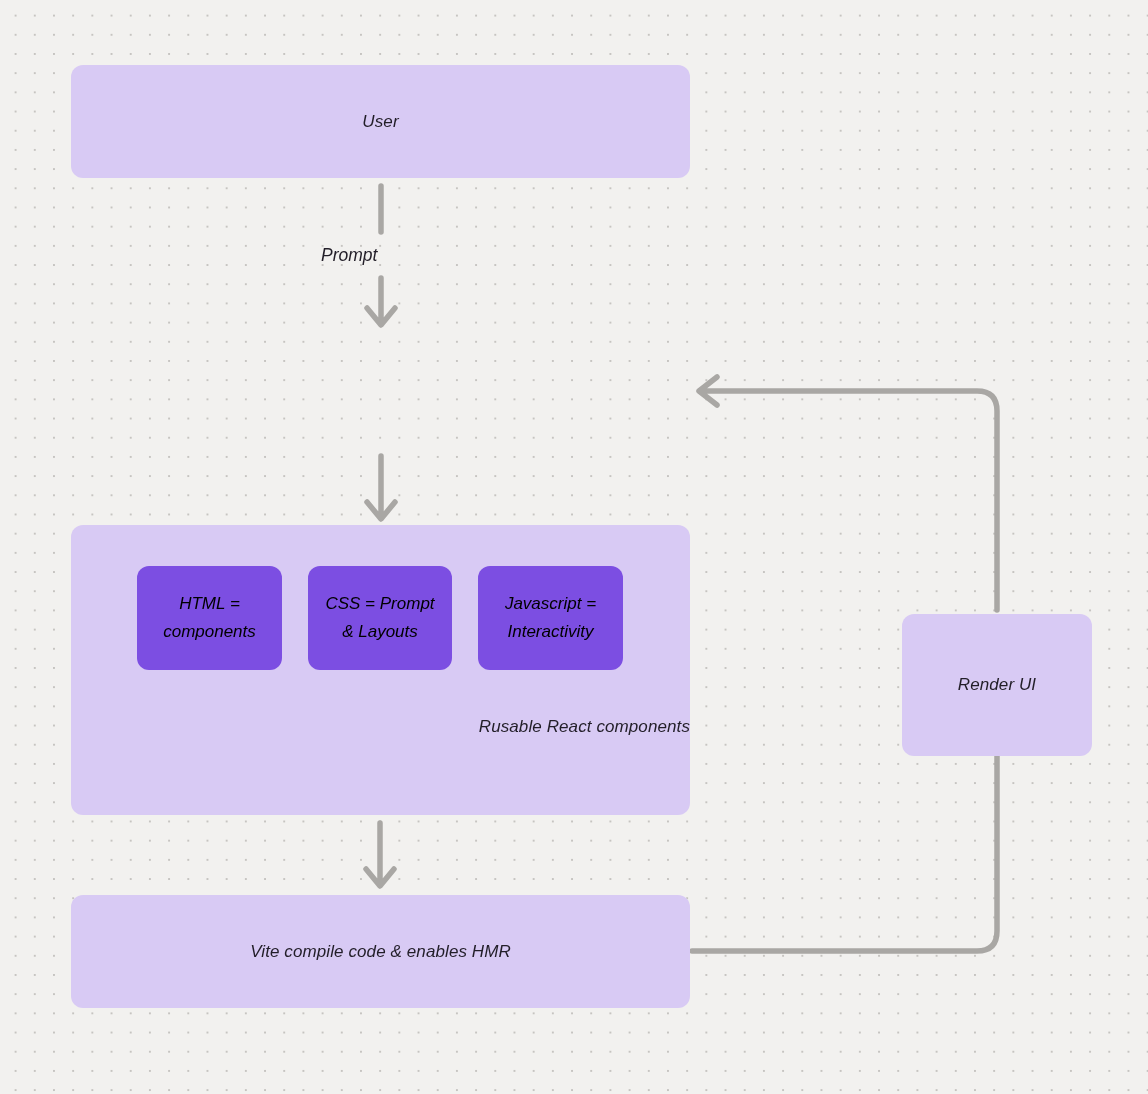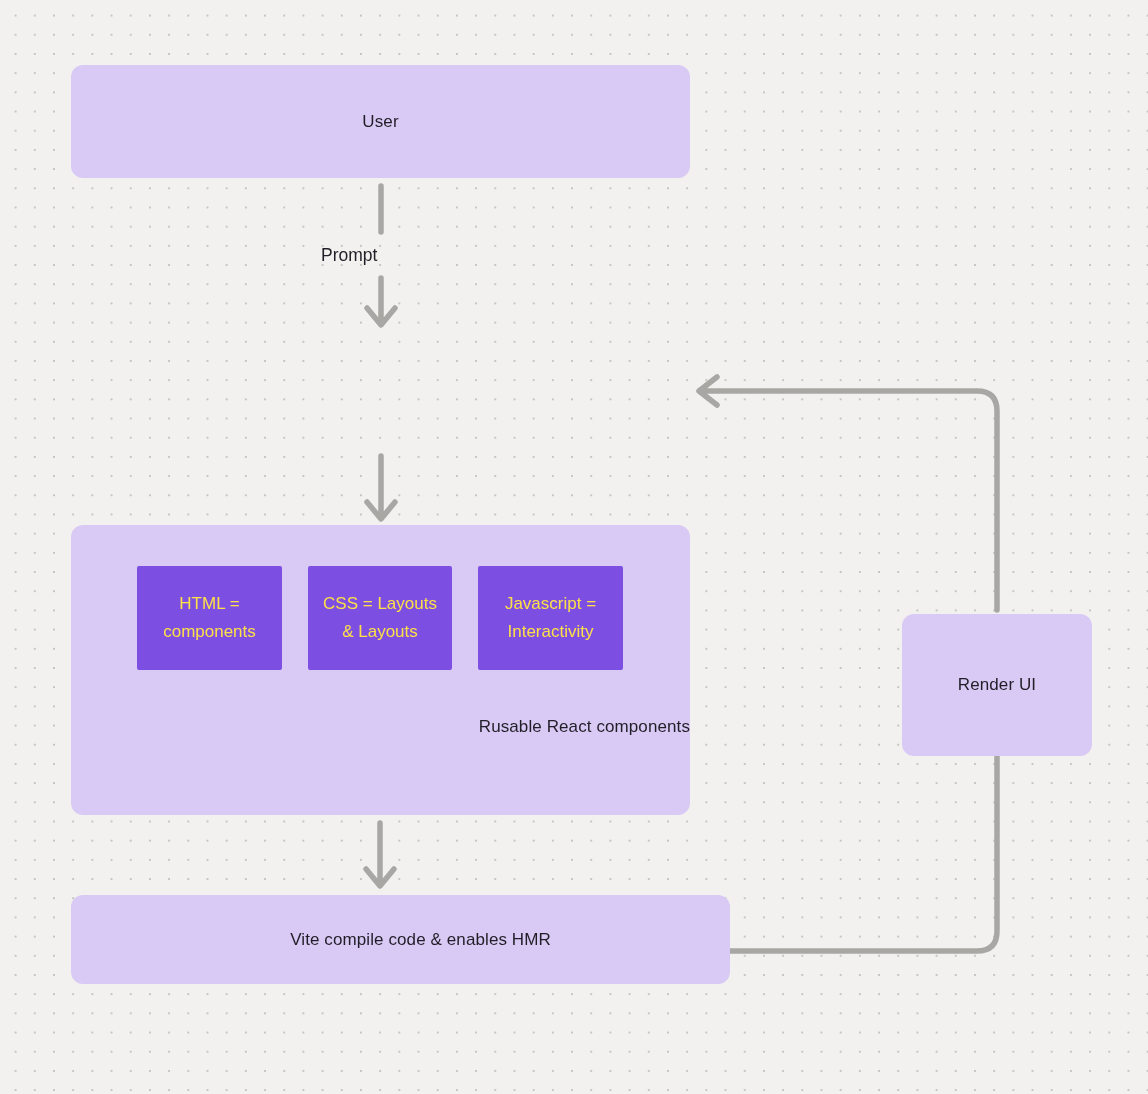--- a/index.html
+++ b/index.html
@@ -9,50 +9,51 @@
   }
   .canvas {
     position: relative;
     width: 1148px;
     height: 1094px;
     background-color: #f2f1ef;
     background-image: radial-gradient(circle, #c6c4c1 1.1px, rgba(0,0,0,0) 1.5px);
     background-size: 19.2px 19.2px;
     background-position: 6px 6px;
     overflow: hidden;
+    font-style: italic;
   }
   .node {
     position: absolute;
     background: #d8caf4;
     border-radius: 12px;
     display: flex;
     align-items: center;
     justify-content: center;
     color: #221e28;
     font-size: 17px;
     letter-spacing: 0.1px;
   }
   .node-user  { left: 71px;  top: 65px;  width: 619px; height: 113px; }
   .node-webapp{ left: 71px;  top: 335px; width: 619px; height: 113px; }
   .group      { left: 71px;  top: 525px; width: 619px; height: 290px; display: block; }
-  .node-vite  { left: 71px;  top: 895px; width: 619px; height: 89px; padding-left: 40px; }
+  .node-vite  { left: 71px;  top: 895px; width: 619px; height: 113px; }
   .node-render{ left: 902px; top: 614px; width: 190px; height: 142px; }
 
   .inner-node {
     position: absolute;
     background: #7c4ee2;
-    border-radius: 2px;
+    border-radius: 12px;
     width: 145px;
     height: 104px;
     top: 566px;
     display: flex;
     flex-direction: column;
     align-items: center;
     justify-content: center;
-    color: #fde047;
+    color: #000000;
     font-size: 17px;
     line-height: 28px;
     text-align: center;
   }
   .inner-html { left: 137px; }
   .inner-css  { left: 308px; width: 144px; }
   .inner-js   { left: 478px; }
   .inner-line { display: block; }
 
   .group-caption {
@@ -127,21 +128,21 @@
   <div class="edge-label">Prompt</div>
 
 
   <div class="node group"></div>
 
   <div class="inner-node inner-html">
     <span class="inner-line">HTML =</span>
     <span class="inner-line">components</span>
   </div>
   <div class="inner-node inner-css">
-    <span class="inner-line">CSS = Layouts</span>
+    <span class="inner-line">CSS = Prompt</span>
     <span class="inner-line">&amp; Layouts</span>
   </div>
   <div class="inner-node inner-js">
     <span class="inner-line">Javascript =</span>
     <span class="inner-line">Interactivity</span>
   </div>
 
   <div class="group-caption">Rusable React components</div>
 
   <div class="node node-vite">

